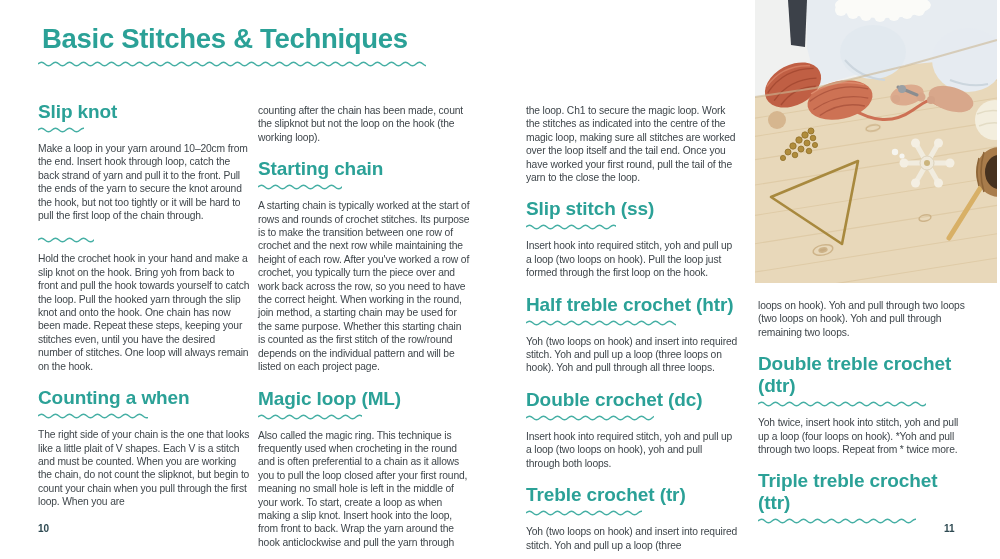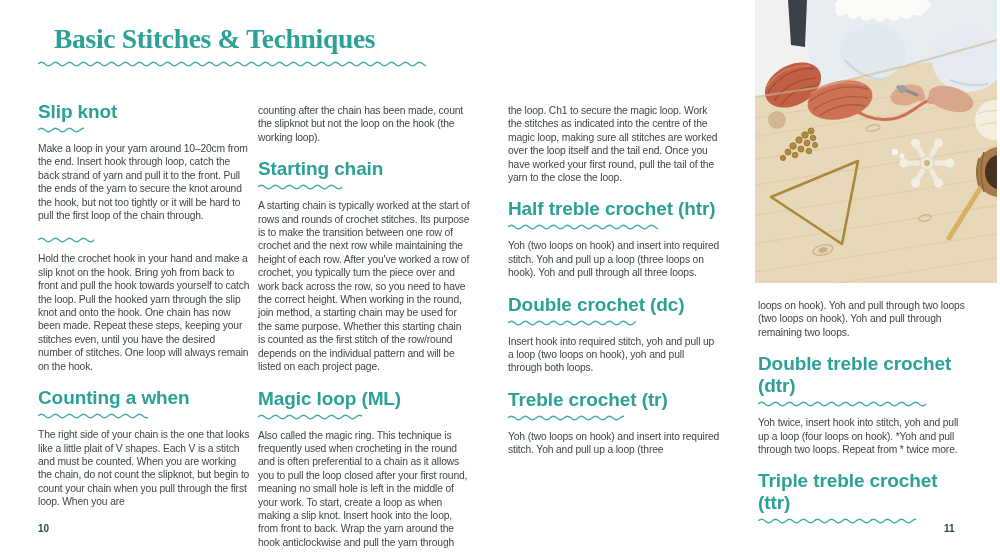--- a/index.html
+++ b/index.html
@@ -2,27 +2,27 @@
 <html><head>
 <meta charset="utf-8">
 <style>
   html,body{margin:0;padding:0;background:#ffffff;}
   .page{
     position:relative;width:1000px;height:559px;background:#ffffff;
     font-family:"Liberation Sans", sans-serif;overflow:hidden;
   }
   .title-block{position:absolute;left:38px;top:24px;width:420px;}
   h1{
-    margin:0 0 6px 16px;font-size:27.5px;line-height:1.1;font-weight:700;
-    color:#2BA197;letter-spacing:-0.3px;font-family:Liberation Serif, serif;
+    margin:0 0 6px 4px;font-size:27.5px;line-height:1.1;font-weight:700;
+    color:#2BA197;letter-spacing:-0.3px;
   }
   .col{position:absolute;width:212px;}
   .col1{left:38px;top:101px;}
   .col2{left:258px;top:104px;}
-  .col3{left:508px;top:104px;}
+  .col3{left:526px;top:104px;}
   .col4{left:758px;top:299px;}
   .section{margin-top:14px;}
   .section.first{margin-top:0;}
   h3{
     margin:0 0 3px 0;font-size:19px;font-weight:700;color:#2BA197;
     letter-spacing:-0.1px;
   }
   p.body{
     margin:0;font-size:10.3px;line-height:13.4px;color:#3F464B;
     letter-spacing:-0.15px;
@@ -94,20 +94,27 @@
       <h3>Magic loop (ML)</h3>
       <svg class="wave" width="104" height="8" viewBox="0 0 104 8">
           <use href="#wavepath" fill="none" stroke="#45AFA4" stroke-width="1.3"></use>
         </svg>
       <p class="body">Also called the magic ring. This technique is frequently used when crocheting in the round and is often preferential to a chain as it allows you to pull the loop closed after your first round, meaning no small hole is left in the middle of your work. To start, create a loop as when making a slip knot. Insert hook into the loop, from front to back. Wrap the yarn around the hook anticlockwise and pull the yarn through</p>
     </div>
   </div>
 
   <div class="col col3">
     <p class="body cont">the loop. Ch1 to secure the magic loop. Work the stitches as indicated into the centre of the magic loop, making sure all stitches are worked over the loop itself and the tail end. Once you have worked your first round, pull the tail of the yarn to the close the loop.</p>
+    <div class="section">
+      <h3>Slip stitch (ss)</h3>
+      <svg class="wave" width="90" height="8" viewBox="0 0 90 8">
+          <use href="#wavepath" fill="none" stroke="#45AFA4" stroke-width="1.3"></use>
+        </svg>
+      <p class="body">Insert hook into required stitch, yoh and pull up a loop (two loops on hook). Pull the loop just formed through the first loop on the hook.</p>
+    </div>
     <div class="section">
       <h3>Half treble crochet (htr)</h3>
       <svg class="wave" width="150" height="8" viewBox="0 0 150 8">
           <use href="#wavepath" fill="none" stroke="#45AFA4" stroke-width="1.3"></use>
         </svg>
       <p class="body">Yoh (two loops on hook) and insert into required stitch. Yoh and pull up a loop (three loops on hook). Yoh and pull through all three loops.</p>
     </div>
     <div class="section">
       <h3>Double crochet (dc)</h3>
       <svg class="wave" width="128" height="8" viewBox="0 0 128 8">

